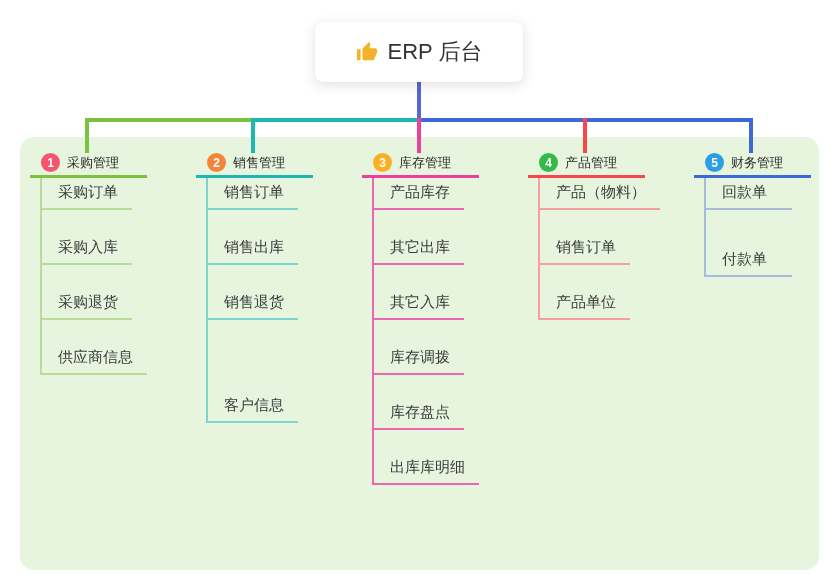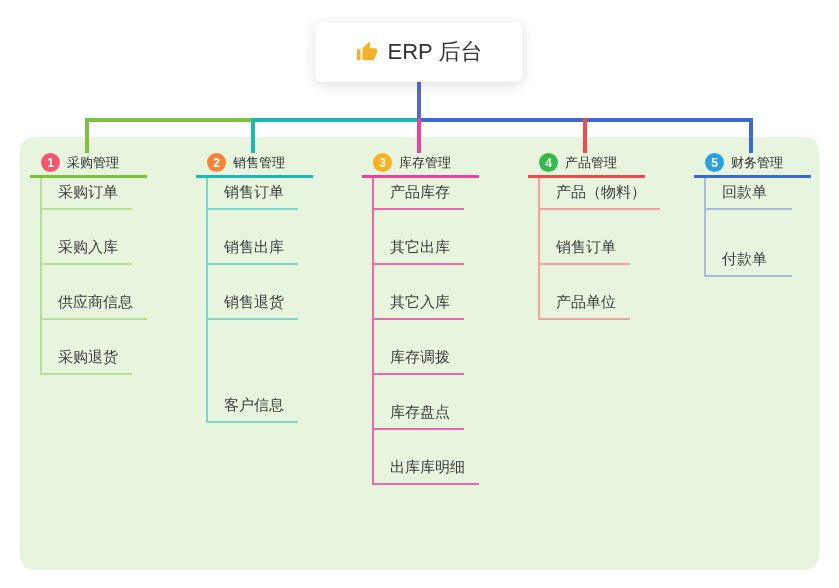--- a/index.html
+++ b/index.html
@@ -54,22 +54,22 @@
     <div class="hline" style="left: 417px; top: 118px; width: 335.5px; height: 4px; background: rgb(62, 104, 213);"></div>
     <div class="vline" style="left: 84.5px; top: 118px; width: 4px; height: 35px; background: rgb(124, 194, 62);"></div>
     <div class="branch" style="left: 30px;">
       <div class="branch-header" style="border-bottom-color: rgb(124, 194, 62);">
         <div class="badge" style="background: rgb(245, 86, 110);">1</div>
         <div class="branch-label">采购管理</div>
       </div>
       <div class="children" style="border-left-color: rgb(185, 220, 155);">
         <div class="child" style="border-bottom-color: rgb(185, 220, 155);">采购订单</div>
         <div class="child" style="border-bottom-color: rgb(185, 220, 155);">采购入库</div>
+        <div class="child" style="border-bottom-color: rgb(185, 220, 155);">采购退货</div>
         <div class="child" style="border-bottom-color: rgb(185, 220, 155);">供应商信息</div>
-        <div class="child" style="border-bottom-color: rgb(185, 220, 155);">采购退货</div>
       </div>
     </div>
     <div class="vline" style="left: 250.5px; top: 118px; width: 4px; height: 35px; background: rgb(28, 184, 178);"></div>
     <div class="branch" style="left: 196px;">
       <div class="branch-header" style="border-bottom-color: rgb(28, 184, 178);">
         <div class="badge" style="background: rgb(245, 132, 56);">2</div>
         <div class="branch-label">销售管理</div>
       </div>
       <div class="children" style="border-left-color: rgb(126, 213, 205);">
         <div class="child" style="border-bottom-color: rgb(126, 213, 205);">销售订单</div>

